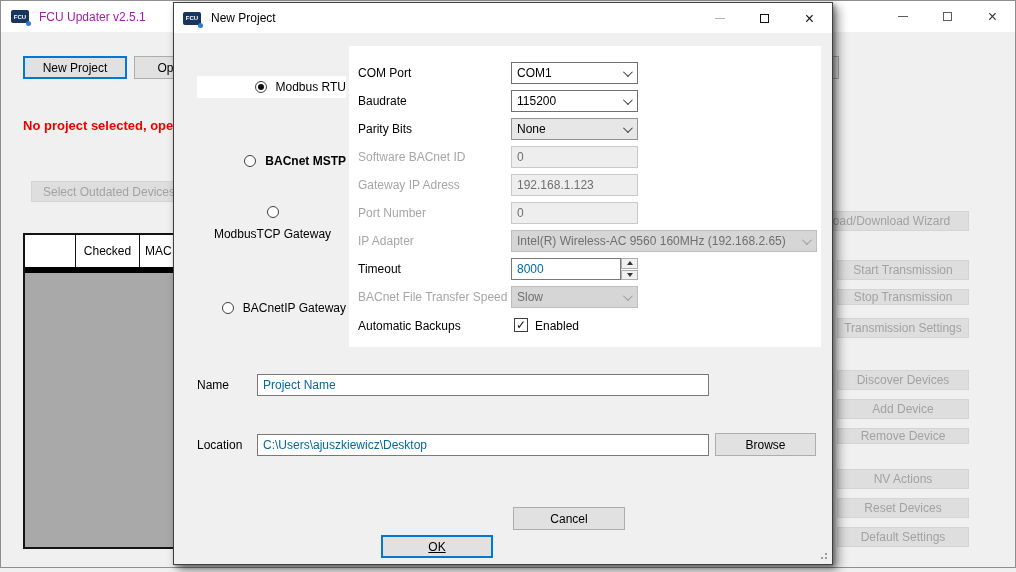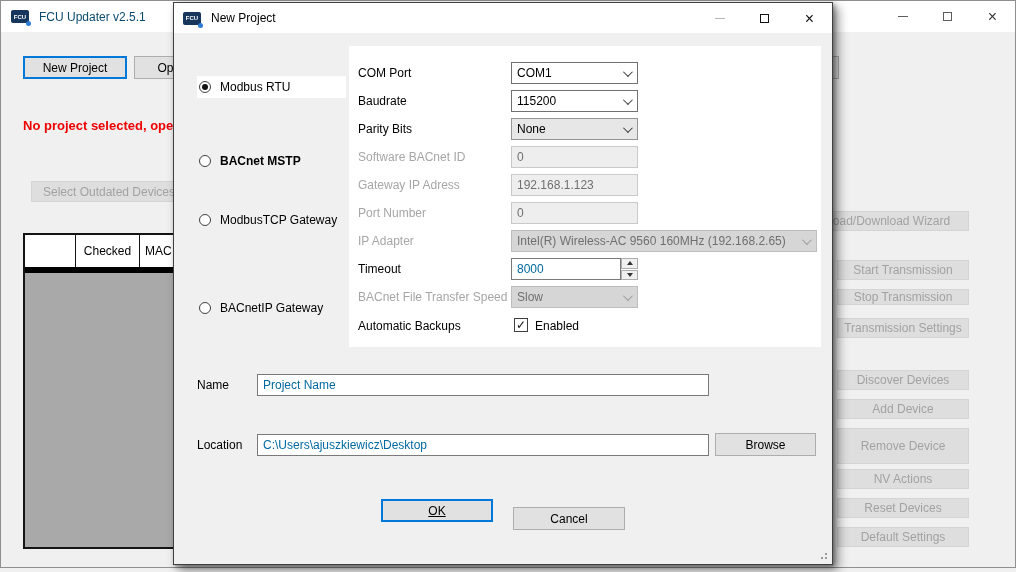--- a/index.html
+++ b/index.html
@@ -6,21 +6,21 @@
   *{box-sizing:border-box;font-family:"Liberation Sans",sans-serif;}
   .screen{position:relative;width:1016px;height:572px;overflow:hidden;background:#f0f0f0;font-size:12px;color:#000;}
 
   
   .main-window{position:absolute;left:0;top:0;width:1016px;height:568px;background:#f0f0f0;border:1px solid #8f8f8f;}
   .titlebar{position:absolute;left:0;top:0;right:0;height:31px;background:#ffffff;display:flex;align-items:center;}
   .app-icon{width:18px;height:13px;background:#17365c;border-radius:2px;color:#fff;font-size:6px;font-weight:bold;display:flex;align-items:center;justify-content:center;position:relative;flex:0 0 auto;}
   .app-icon::after{content:"";position:absolute;right:-2px;bottom:-3px;width:5px;height:5px;border-radius:50%;background:#2e7bd6;}
   .main-window .app-icon{margin-left:10px;}
   .wtitle{margin-left:10px;font-size:12px;white-space:nowrap;}
-  .wtitle.inactive{color:#0c4a6e;}
+  .wtitle.inactive{color:#a21caf;}
   .win-controls{position:absolute;right:0;top:0;height:31px;display:flex;}
   .wc{width:45px;height:31px;display:flex;align-items:center;justify-content:center;}
   .min-glyph{width:10px;height:1px;background:#5c5c5c;display:block;}
   .max-glyph{width:9px;height:9px;border:1px solid #5c5c5c;display:block;}
   .x-glyph{font-size:16px;color:#3c3c3c;line-height:1;}
   .dim .min-glyph{background:#b4b4b4;}
   .dark .max-glyph{border-color:#111;}
   .dark .x-glyph{color:#111;}
 
   .btn{position:absolute;background:#e1e1e1;border:1px solid #adadad;font-size:12px;color:#000;display:flex;align-items:center;justify-content:center;padding:0;white-space:nowrap;overflow:hidden;}
@@ -34,21 +34,21 @@
   .gh.c1{width:51px;border-right:1px solid #141414;}
   .gh.c2{width:64px;border-right:1px solid #141414;justify-content:center;}
   .gh.c3{flex:1;padding-left:5px;line-height:1.25;}
 
   
   .dialog{position:absolute;left:173px;top:2px;width:660px;height:563px;background:#f0f0f0;border:1px solid #3f3f3f;box-shadow:5px 5px 10px rgba(0,0,0,.45),2px 2px 4px rgba(0,0,0,.3);z-index:10;}
   .dialog .titlebar{height:30px;}
   .dialog .app-icon{margin-left:9px;}
   .white-panel{position:absolute;left:175px;top:43px;width:472px;height:301px;background:#ffffff;}
 
-  .radio-row{position:absolute;left:23px;width:149px;height:22px;display:flex;align-items:center;gap:9px;padding-left:2px;}
+  .radio-row{position:absolute;left:23px;width:149px;height:22px;display:flex;align-items:center;gap:9px;padding-left:2px;justify-content:flex-end;}
   .radio-row.sel{background:#ffffff;}
   .radio{width:12px;height:12px;border:1px solid #3f3f3f;border-radius:50%;background:#fff;position:relative;flex:0 0 auto;}
   .radio.on::after{content:"";position:absolute;left:2px;top:2px;width:6px;height:6px;border-radius:50%;background:#111;}
   .radio-label{font-size:12px;white-space:nowrap;}
 
   .flabel{position:absolute;left:184px;width:150px;height:22px;display:flex;align-items:center;font-size:12px;color:#000;white-space:nowrap;}
   .flabel.dis{color:#a6a6a6;}
 
   .combo{position:absolute;height:22px;background:#fff;border:1px solid #707070;display:flex;align-items:center;padding:0 20px 0 5px;white-space:nowrap;overflow:hidden;}
   .combo .chev{position:absolute;right:7px;top:7px;width:7px;height:7px;border-right:1.4px solid #3f3f3f;border-bottom:1.4px solid #3f3f3f;transform:rotate(45deg) translateY(-2px);}
@@ -109,21 +109,21 @@
       </div>
       <div></div>
     </div>
 
     <button class="btn disabled" style="left:795px;top:210px;width:173px;height:20px;">Upload/Download Wizard</button>
     <button class="btn disabled" style="left:836px;top:259px;width:132px;height:20px;">Start Transmission</button>
     <button class="btn disabled" style="left:836px;top:288px;width:132px;height:16px;">Stop Transmission</button>
     <button class="btn disabled" style="left:836px;top:369px;width:132px;height:20px;">Discover Devices</button>
     <button class="btn disabled" style="left:836px;top:317px;width:132px;height:20px;">Transmission Settings</button>
     <button class="btn disabled" style="left:836px;top:398px;width:132px;height:20px;">Add Device</button>
-    <button class="btn disabled" style="left:836px;top:427px;width:132px;height:36px;">Remove Device</button>
+    <button class="btn disabled" style="left:836px;top:427px;width:132px;height:16px;">Remove Device</button>
     <button class="btn disabled" style="left:836px;top:468px;width:132px;height:20px;">NV Actions</button>
     <button class="btn disabled" style="left:836px;top:497px;width:132px;height:20px;">Reset Devices</button>
     <button class="btn disabled" style="left:836px;top:526px;width:132px;height:20px;">Default Settings</button>
   </div>
 
   <div class="dialog">
     <div class="titlebar">
       <div class="app-icon">
         <span>FCU</span>
       </div>
@@ -144,21 +144,21 @@
     <div class="white-panel"></div>
 
     <div class="radio-row sel" style="top:73px;">
       <span class="radio on"></span>
       <span class="radio-label">Modbus RTU</span>
     </div>
     <div class="radio-row" style="top:147px;font-weight:bold;">
       <span class="radio"></span>
       <span class="radio-label">BACnet MSTP</span>
     </div>
-    <div class="radio-row" style="top:206px;">
+    <div class="radio-row" style="top:216px;flex-direction:column;">
       <span class="radio"></span>
       <span class="radio-label">ModbusTCP Gateway</span>
     </div>
     <div class="radio-row" style="top:294px;">
       <span class="radio"></span>
       <span class="radio-label">BACnetIP Gateway</span>
     </div>
 
     <div class="flabel" style="top:59px;">COM Port</div>
     <div class="combo" style="left:337px;top:59px;width:127px;">
@@ -214,19 +214,19 @@
     <div class="checkbox" style="left:340px;top:315px;">✓</div>
     <div class="cb-label" style="left:361px;top:316px;">Enabled</div>
 
     <div class="flabel" style="left:23px;top:371px;">Name</div>
     <input class="tbox" style="left: 83px; top: 371px; width: 452px;" value="Project Name">
 
     <div class="flabel" style="left:23px;top:431px;">Location</div>
     <input class="tbox" style="left: 83px; top: 431px; width: 452px;" value="C:\Users\ajuszkiewicz\Desktop">
     <button class="btn" style="left:541px;top:430px;width:101px;height:23px;">Browse</button>
 
-    <button class="btn focused" style="left:207px;top:496px;width:112px;height:23px;text-decoration:underline;">OK</button>
+    <button class="btn focused" style="left:207px;top:532px;width:112px;height:23px;text-decoration:underline;">OK</button>
     <button class="btn" style="left:339px;top:504px;width:112px;height:23px;">Cancel</button>
 
     <div class="grip"></div>
   </div>
 
 </div>
 
 </body></html>

